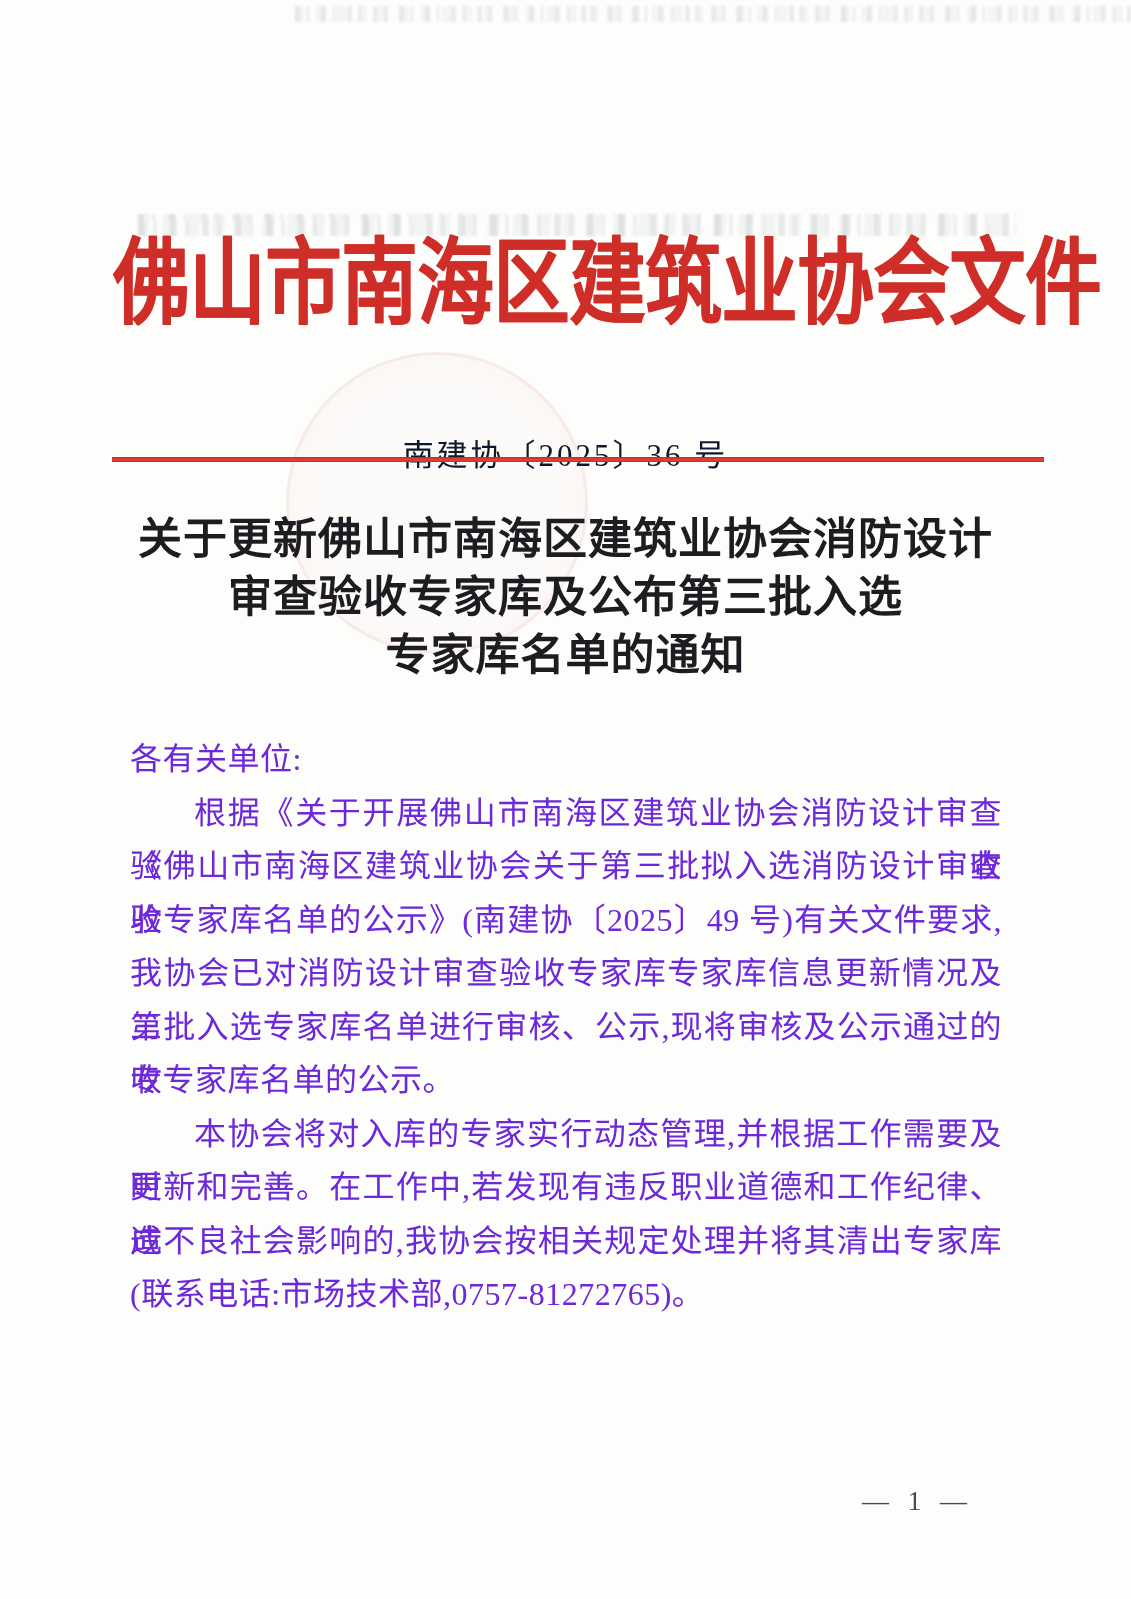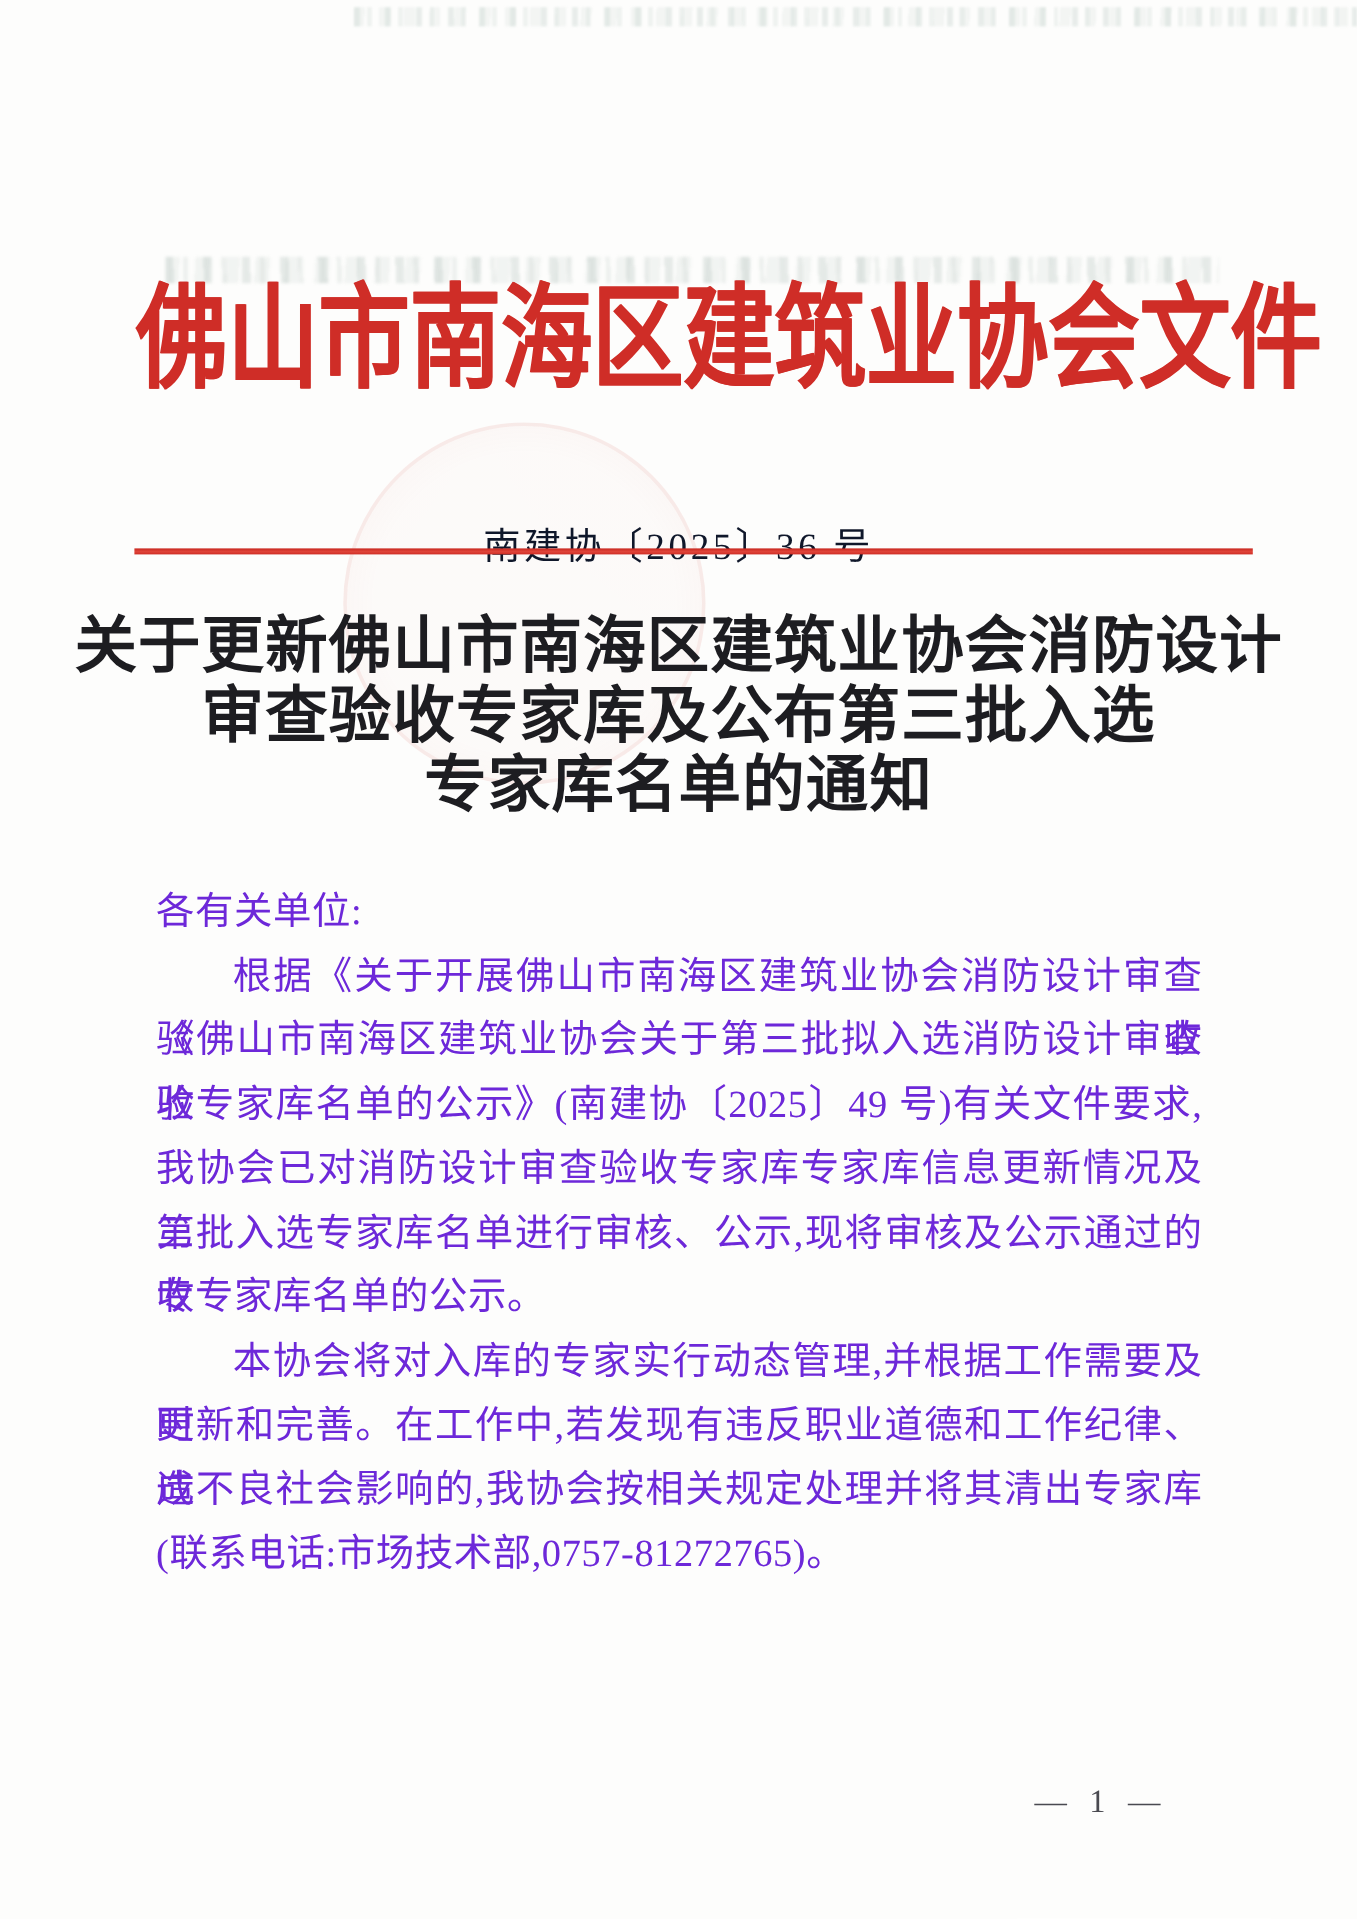--- a/index.html
+++ b/index.html
@@ -90,21 +90,21 @@
     background: linear-gradient(#c8271f, #e0453a 55%, #cd2c24);
   }
 
   
   .doc-title {
     position: absolute;
     top: 511px; left: 0;
     width: 100%;
     text-align: center;
     font-weight: 700;
-    font-size: 52px;
+    font-size: 44px;
     line-height: 58px;
     color: #1d1d21;
     letter-spacing: 1px;
   }
 
   
   .body-block {
     position: absolute;
     top: 733px; left: 130px;
     width: 872px;

